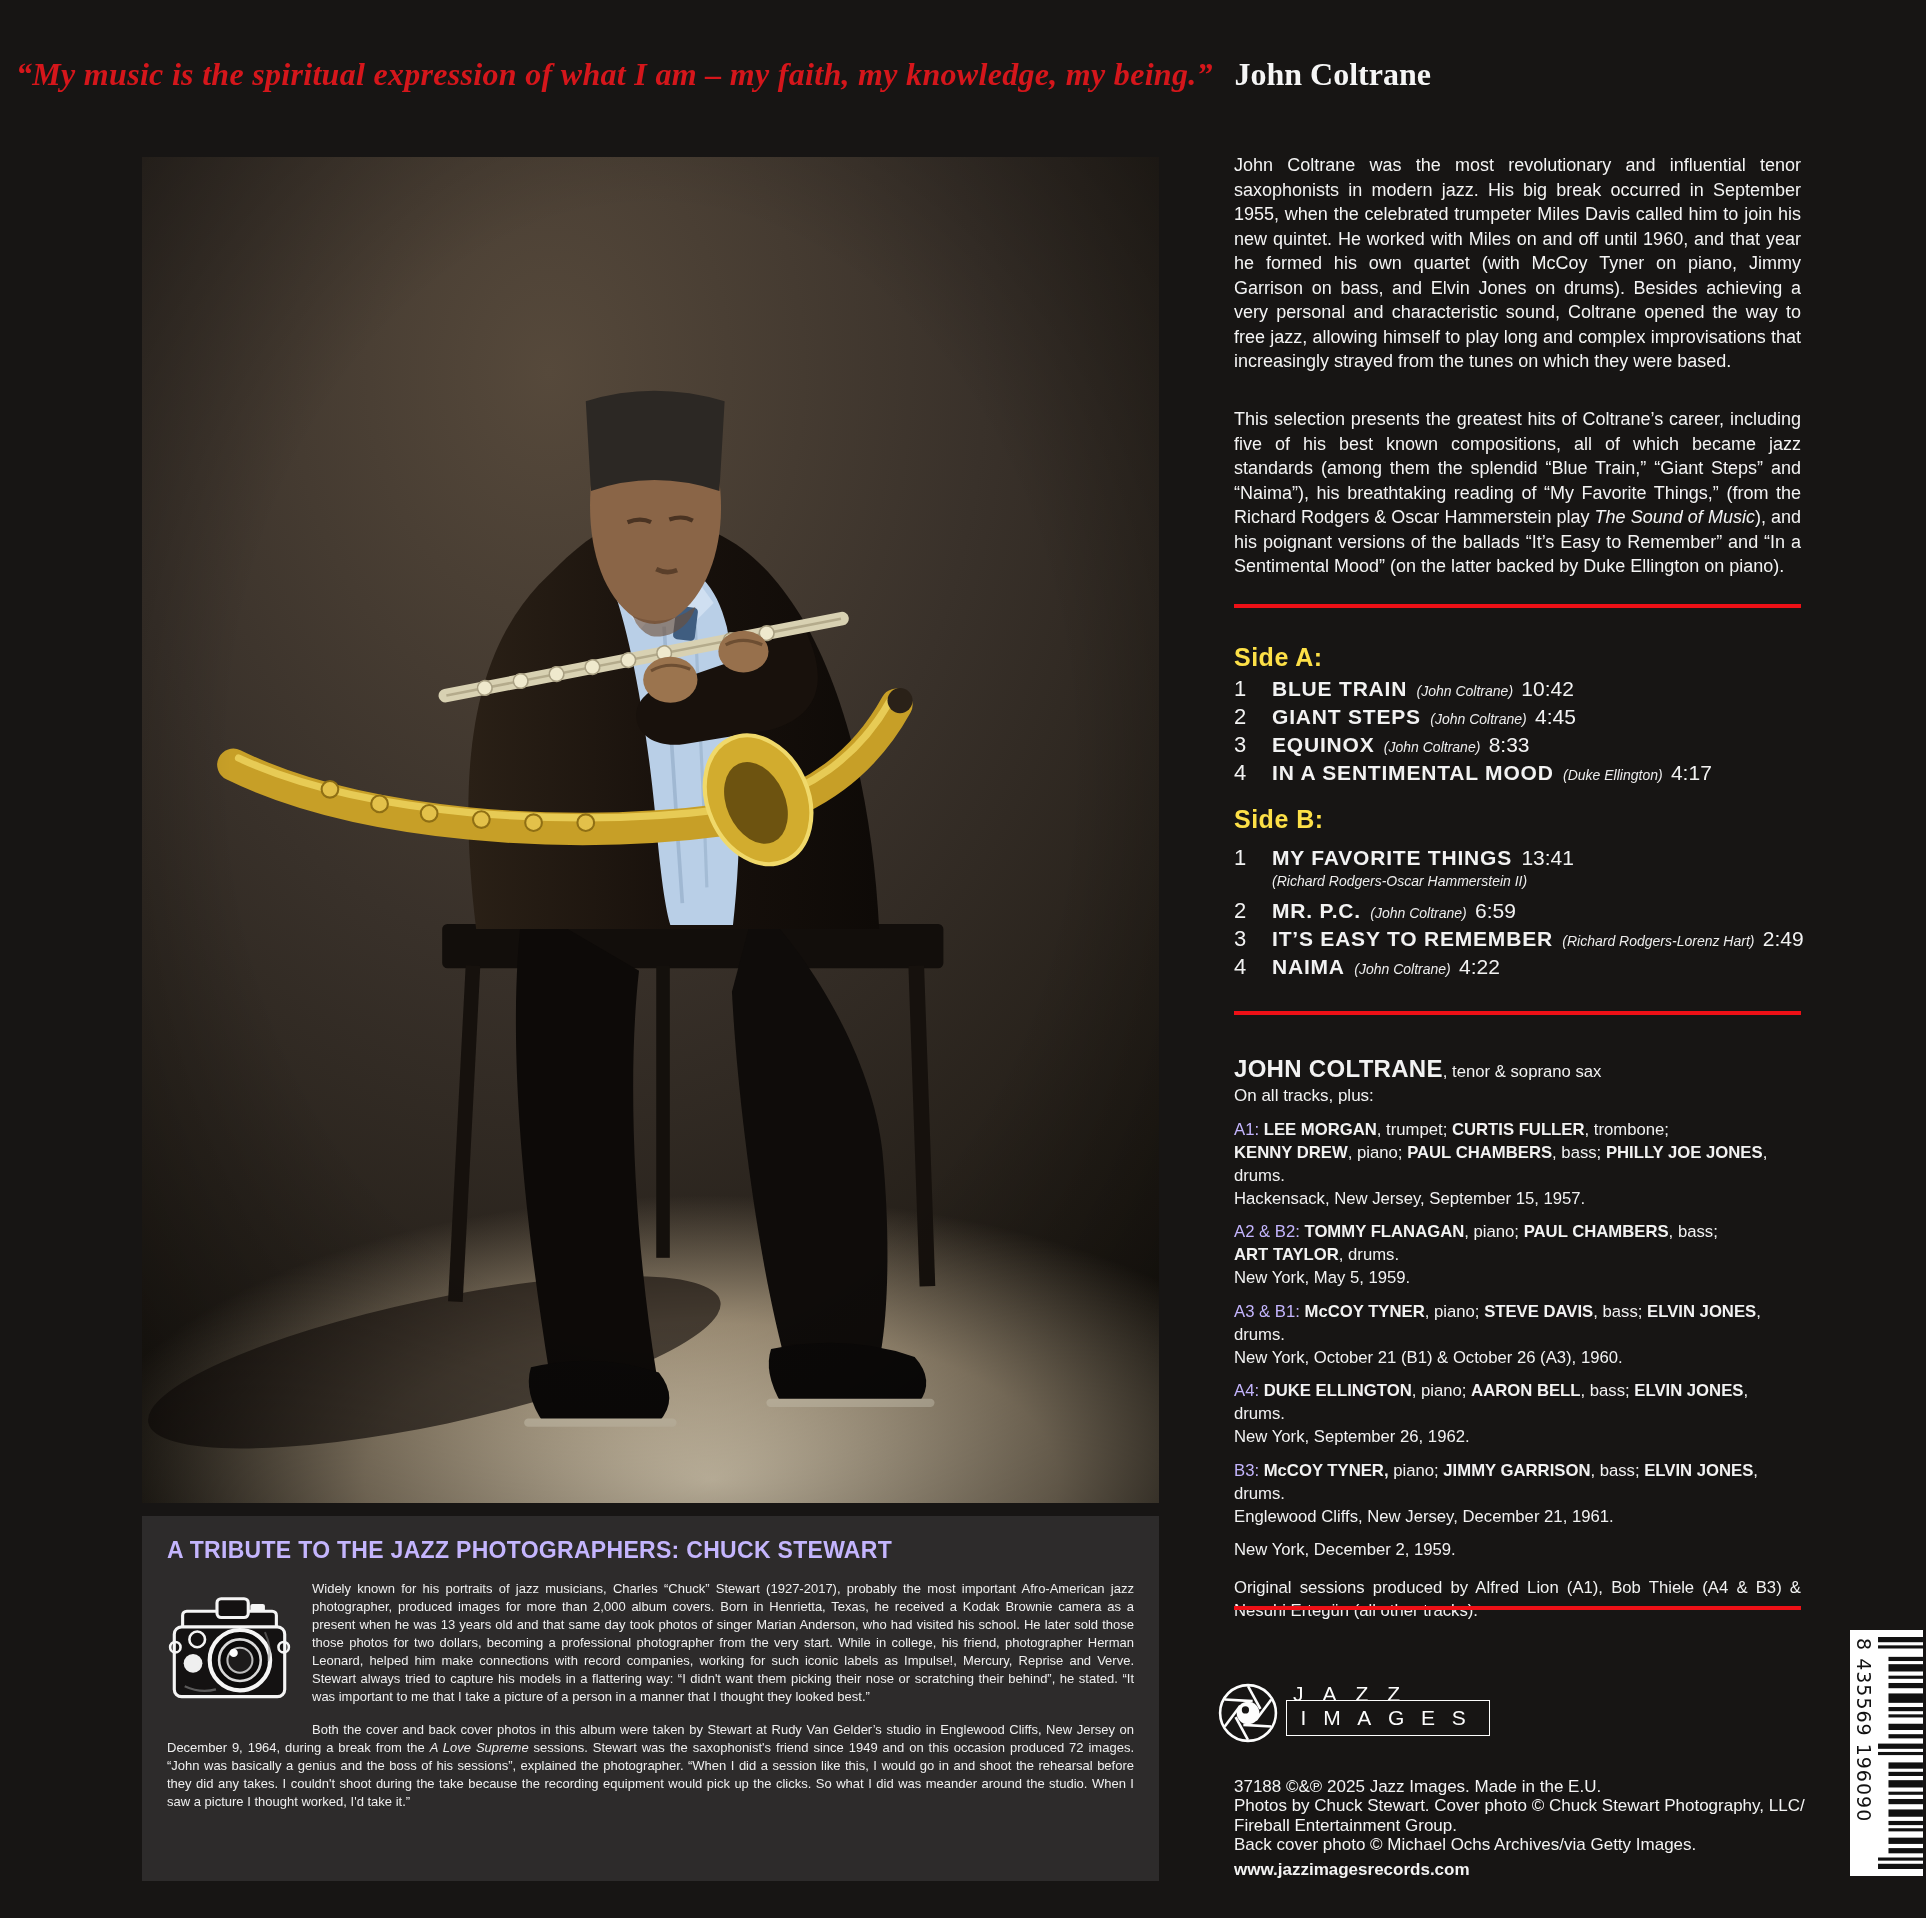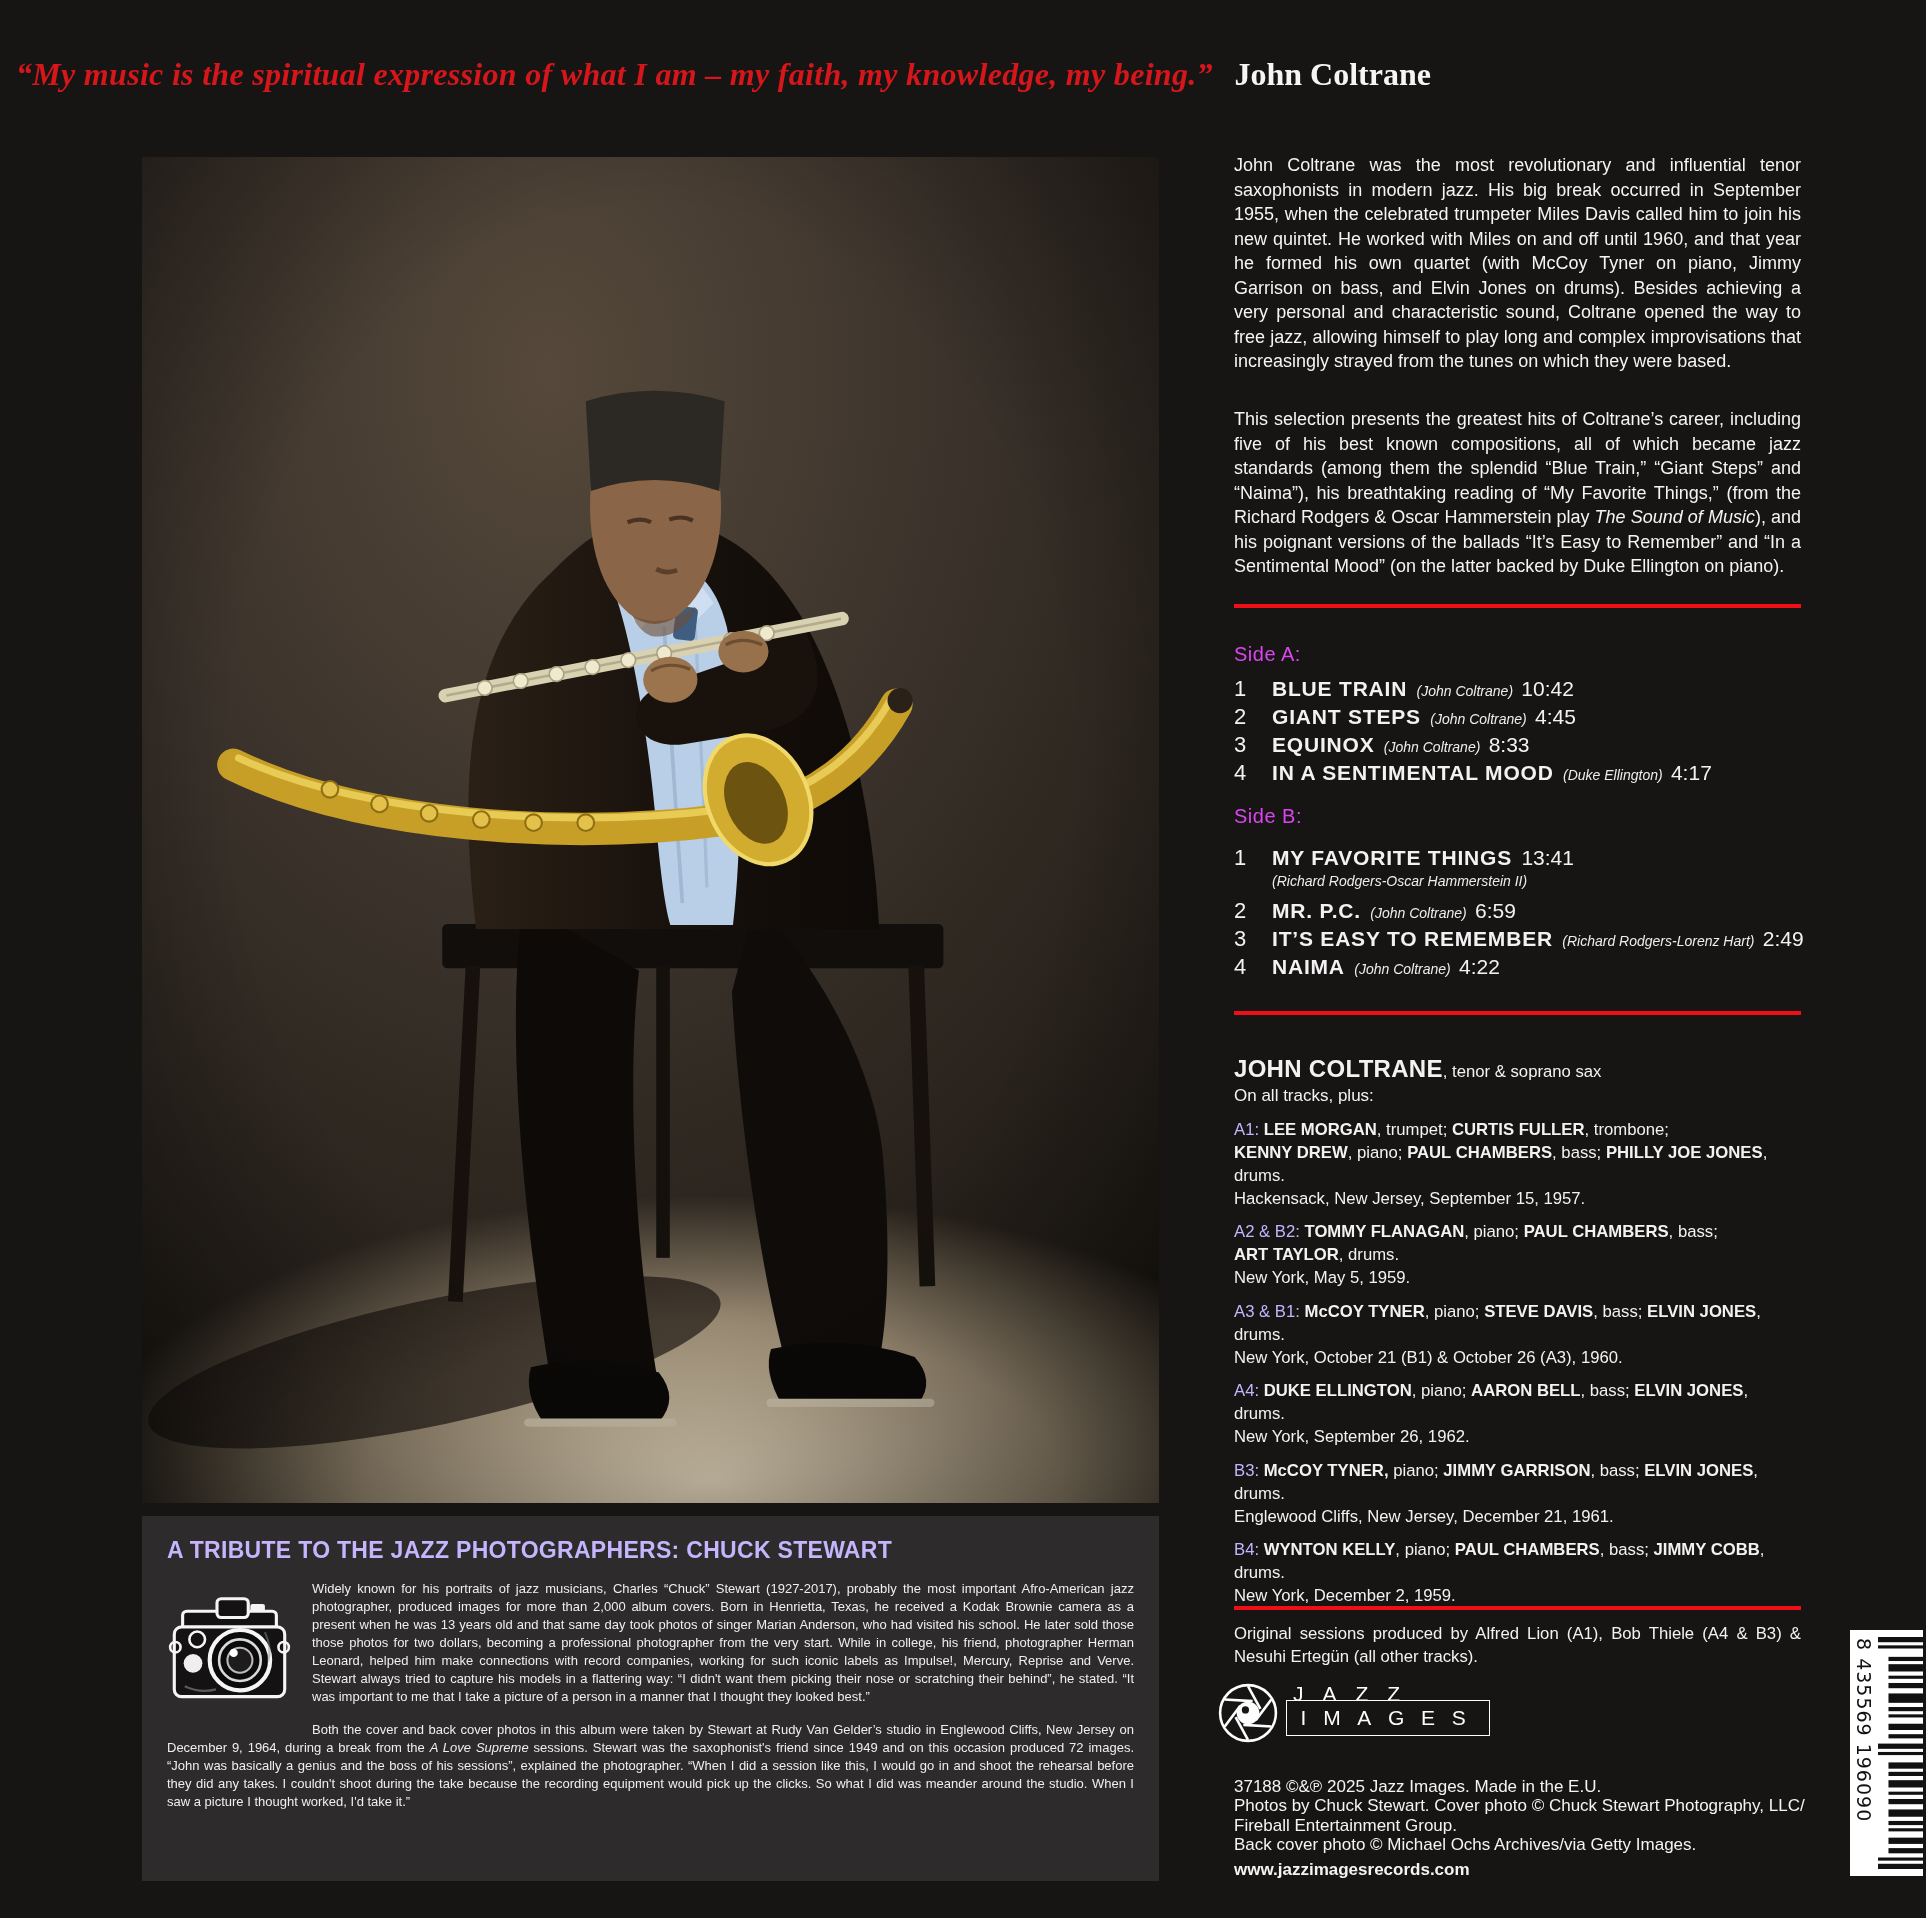--- a/index.html
+++ b/index.html
@@ -14,21 +14,21 @@
     font-family:"Liberation Serif",serif;font-size:32px;white-space:nowrap;
   }
   .quote-text{color:#d5161b;font-style:italic;font-weight:bold;letter-spacing:0.3px;}
   .quote-author{color:#f5f5f5;font-weight:bold;margin-left:13.6px;}
   
   .photo{position:absolute;left:142px;top:157px;width:1017px;height:1346px;display:block;}
   
   .rc{position:absolute;left:1234px;width:567px;}
   .para{font-size:18px;line-height:24.5px;text-align:justify;color:#f4f4f4;}
   .rule{position:absolute;left:1234px;width:567px;height:3.7px;background:#ee1016;}
-  .side-header{color:#d946ef;font-weight:normal;font-size:20px;letter-spacing:0.5px;}
+  .side-header{color:#fde047;font-weight:bold;font-size:25px;letter-spacing:0.5px;}
   .track-row{display:flex;align-items:baseline;height:28px;white-space:nowrap;}
   .t-num{width:38px;font-size:22px;flex:none;}
   .t-title{font-weight:bold;font-size:21px;letter-spacing:0.8px;margin-right:9.4px;}
   .t-comp{font-style:italic;font-size:14px;margin-right:8.3px;color:#ededed;}
   .t-time{font-size:21px;}
   .t-comp-below{margin-left:38px;font-style:italic;font-size:14px;height:25px;color:#ededed;}
   .leader-line{font-size:16.7px;}
   .leader-name{font-weight:bold;font-size:24px;letter-spacing:0.3px;}
   .p-note{font-size:17px;}
   .p-entry{font-size:16.7px;line-height:23px;margin-bottom:10.4px;}
@@ -258,21 +258,20 @@
     </div>
     <div class="p-entry">
       <div><span class="p-label">A4: </span><span class="p-bold">DUKE ELLINGTON</span><span>, piano; </span><span class="p-bold">AARON BELL</span><span>, bass; </span><span class="p-bold">ELVIN JONES</span><span>, drums.</span></div>
       <div>New York, September 26, 1962.</div>
     </div>
     <div class="p-entry">
       <div><span class="p-label">B3: </span><span class="p-bold">McCOY TYNER,</span><span> piano; </span><span class="p-bold">JIMMY GARRISON</span><span>, bass; </span><span class="p-bold">ELVIN JONES</span><span>, drums.</span></div>
       <div>Englewood Cliffs, New Jersey, December 21, 1961.</div>
     </div>
     <div class="p-entry">
-      <div><span class="p-label">B4: </span><span class="p-bold">WYNTON KELLY</span><span>, piano; </span><span class="p-bold">PAUL CHAMBERS</span><span>, bass; </span><span class="p-bold">JIMMY COBB</span><span>, drums.</span></div>
       <div>New York, December 2, 1959.</div>
     </div>
     <div class="p-produced">Original sessions produced by Alfred Lion (A1), Bob Thiele (A4 &amp; B3) &amp; Nesuhi Ertegün (all other tracks).</div>
   </div>
 
 <div class="rule" style="top:1606px;"></div>
 
 <div class="logo">
   <svg class="logo-aperture" width="62" height="62" viewBox="0 0 120 120">
     <circle cx="60" cy="60" r="54" stroke="#fdfdfd" stroke-width="5" fill="none"></circle>

